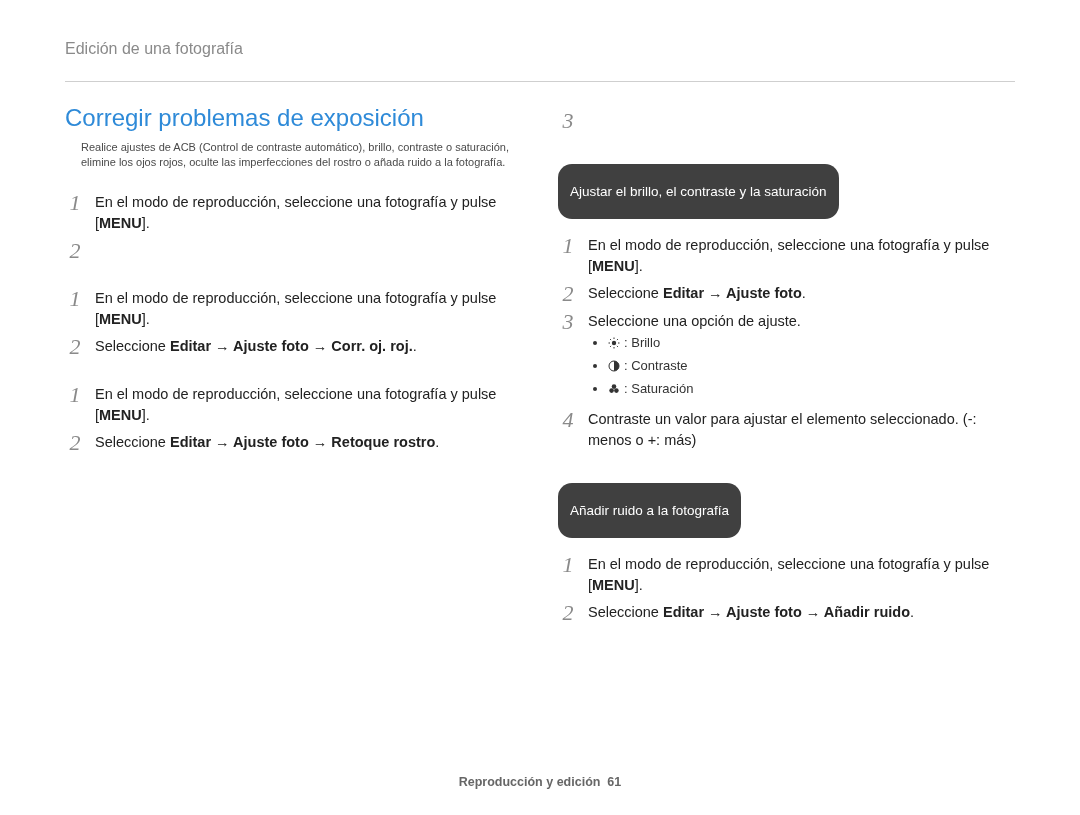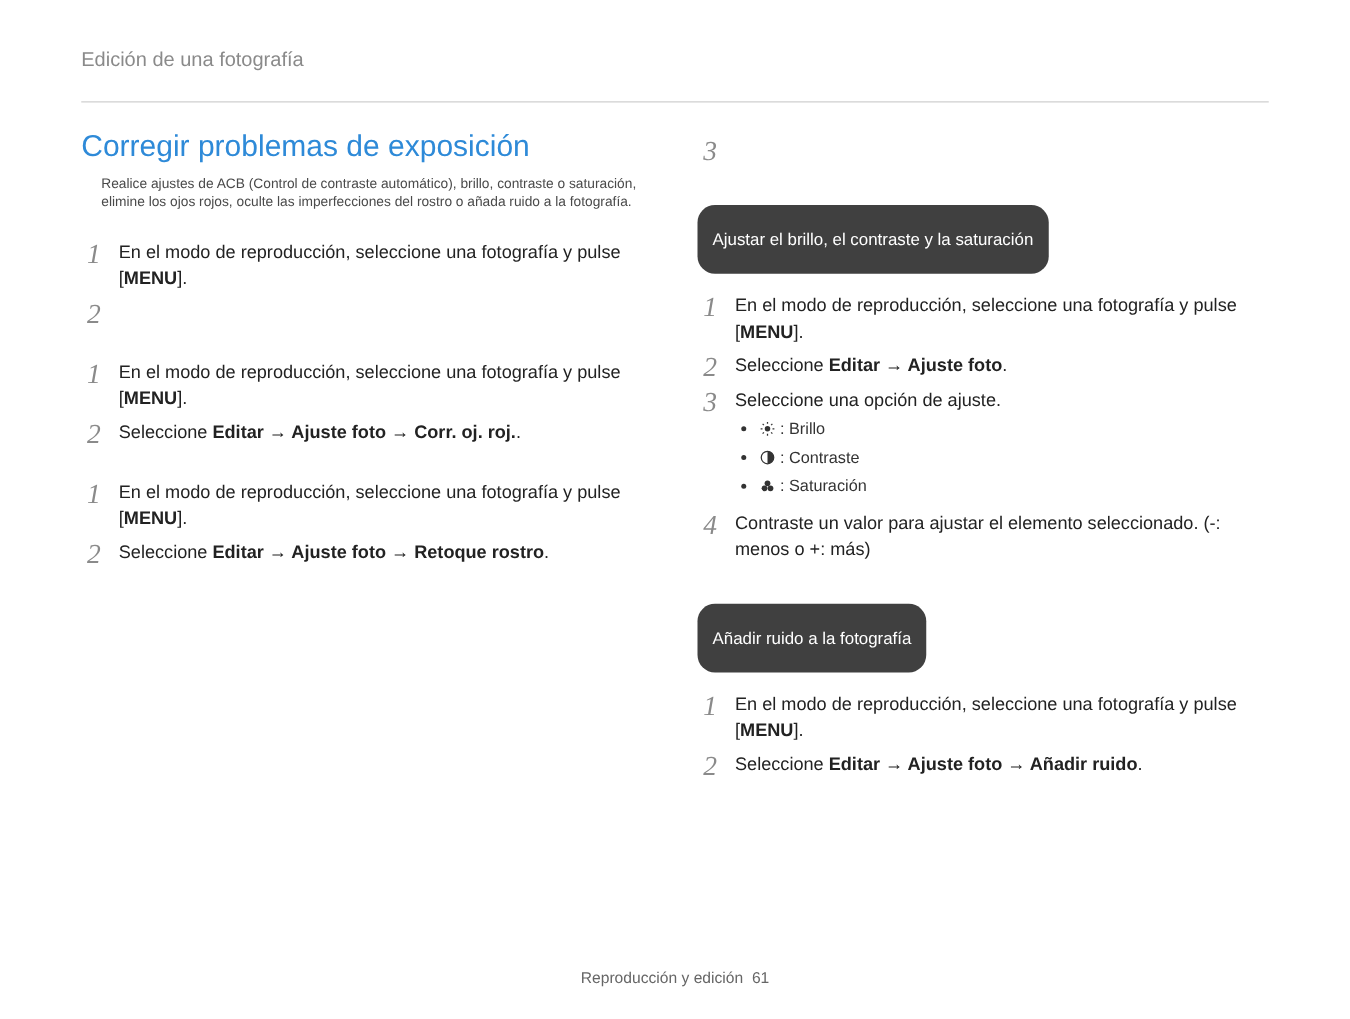--- a/index.html
+++ b/index.html
@@ -91,20 +91,21 @@
     margin: 2px 0;
   }
   .footer {
     position: absolute;
     bottom: 26px;
     left: 0;
     width: 100%;
     text-align: center;
     font-size: 12.5px;
     color: #666;
+    font-weight: bold;
   }
   .icon {
     display: inline-block;
     vertical-align: -2px;
     margin-right: 4px;
   }
 </style>
 </head>
 <body>
 

